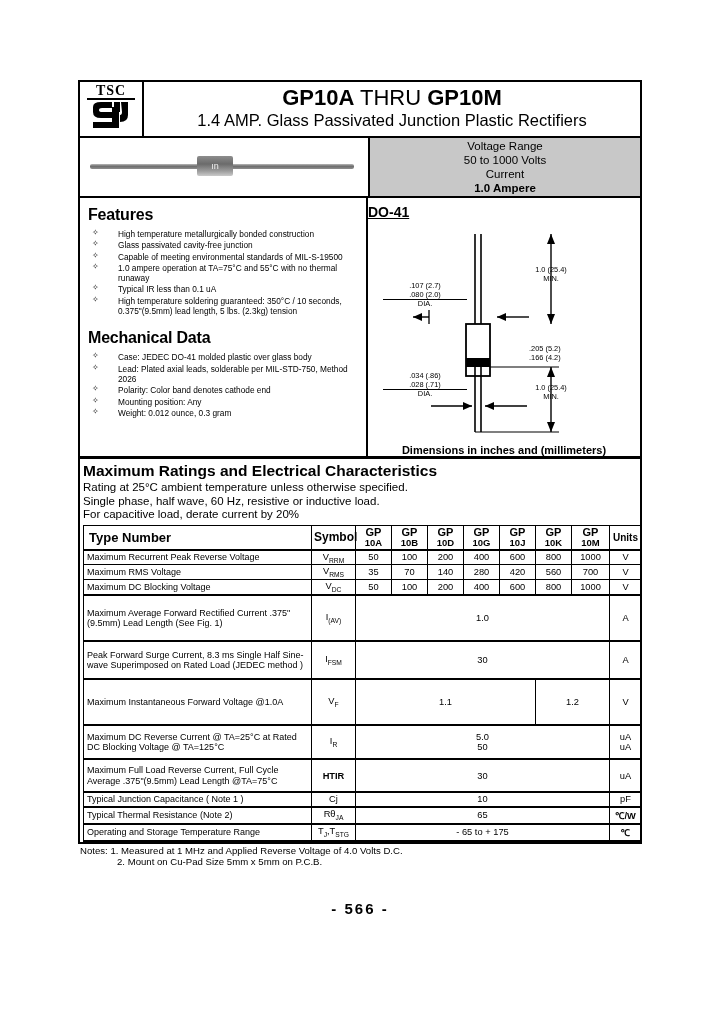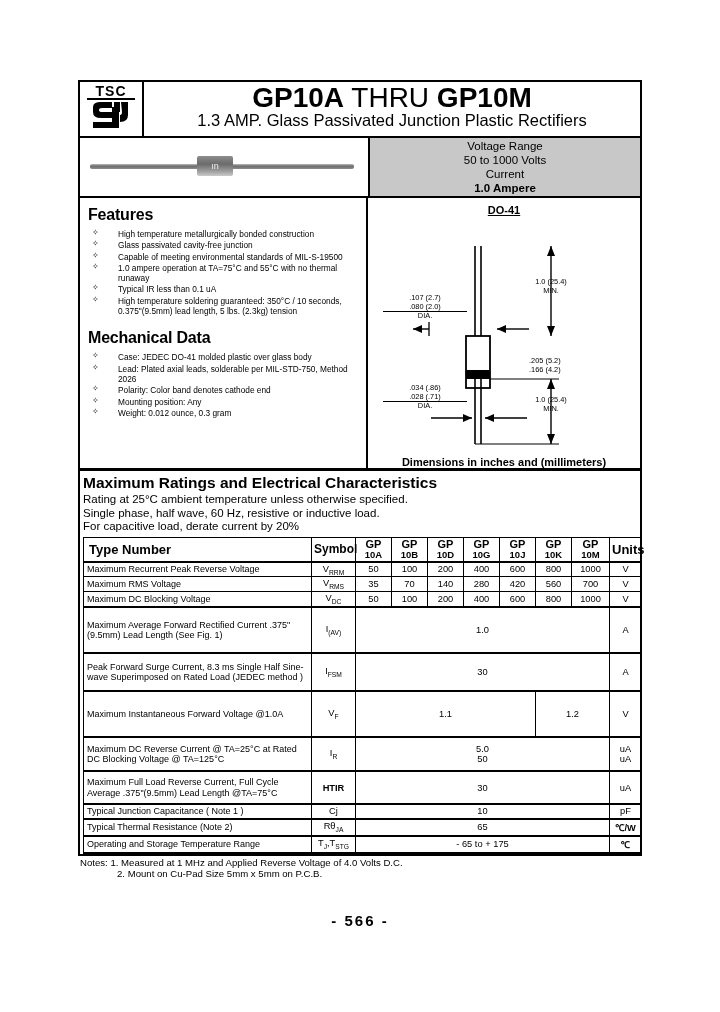--- a/index.html
+++ b/index.html
@@ -42,21 +42,21 @@
     align-items: center;
     justify-content: center;
     padding: 2px 0 4px 0;
   }
   .logo {
     width: 48px;
     text-align: center;
     line-height: 1;
   }
   .logo .tsc {
-    font-family: Liberation Sans, sans-serif;
+    font-family: Liberation Serif, serif;
     font-weight: bold;
     font-size: 14px;
     letter-spacing: 1px;
     border-bottom: 2px solid #000;
     padding-bottom: 0px;
     display: block;
   }
   .logo .mark {
     font-family: "Liberation Serif", serif;
     font-weight: bold;
@@ -65,21 +65,21 @@
     display: block;
     letter-spacing: -3px;
     margin-top: 1px;
   }
   .title-cell {
     flex: 1;
     text-align: center;
     padding: 3px 0 2px 0;
   }
   .title-1 {
-    font-size: 28px;
+    font-size: 22px;
     line-height: 25px;
     white-space: nowrap;
   }
   .title-1 b { font-weight: bold; }
   .title-1 span.thin { font-weight: normal; }
   .title-2 {
     font-size: 16.5px;
     line-height: 21px;
     white-space: nowrap;
     font-weight: normal;
@@ -176,25 +176,24 @@
     content: "\2727";
     position: absolute;
     left: 4px;
     top: -1px;
     font-size: 8px;
   }
   sub { font-size: 0.72em; }
 
   
   .do41-title {
-    text-align: center;
-    font-size: 11px;
+    font-size: 14px;
     font-weight: bold;
     text-decoration: underline;
-    margin: 2px 0 16px 0;
+    margin: 2px 0 0 0;
   }
   .draw {
     position: relative;
     width: 270px;
     height: 222px;
     margin: 0 auto;
   }
   .draw .txt {
     position: absolute;
     font-size: 7.4px;
@@ -250,21 +249,21 @@
     font-size: 11px;
     font-weight: bold;
     line-height: 11px;
   }
   table.spec thead th.tn {
     text-align: left;
     font-size: 13px;
     padding-left: 5px;
   }
   table.spec thead th.sym { font-size: 12px; }
-  table.spec thead th.un  { font-size: 13px; }
+  table.spec thead th.un  { font-size: 10px; }
   table.spec thead th.pn small { font-size: 9.5px; display:block; line-height: 10px;}
   td.val { font-size: 12.5px; }
   td.symb { font-size: 11px; }
   td.units { font-size: 11px; }
   .thickline { border-bottom: 2px solid #000 !important; }
   .notes {
     font-size: 9.6px;
     line-height: 11.5px;
     margin: 1px 0 0 2px;
   }
@@ -291,21 +290,21 @@
             <svg width="42" height="28" viewBox="0 0 42 28">
               <path d="M3 6 Q3 1 11 1 L22 1 L22 7 L12 7 Q9 7 9 9 Q9 11 12 11 L22 11 L22 6 L29 6 L29 27 L3 27 L3 21 L22 21 L22 17 L11 17 Q3 17 3 11 Z" fill="#000"></path>
               <rect x="24" y="1" width="6" height="10" fill="#000"></rect>
               <path d="M31 1 L38 1 L38 14 Q38 21 30 21 L30 14 Q32 14 32 11 Z" fill="#000"></path>
             </svg>
           </span>
         </div>
       </div>
       <div class="title-cell">
         <div class="title-1"><b>GP10A</b><span class="thin"> THRU </span><b>GP10M</b></div>
-        <div class="title-2">1.3 AMP. Glass Passivated Junction Plastic Rectifiers</div>
+        <div class="title-2">1.4 AMP. Glass Passivated Junction Plastic Rectifiers</div>
       </div>
     </div>
 
     <div class="band">
       <div class="photo-cell">
         <div class="diode-photo"></div>
         <div class="diode-body">ın</div>
       </div>
       <div class="volt-cell">
         <div>Voltage Range</div>

